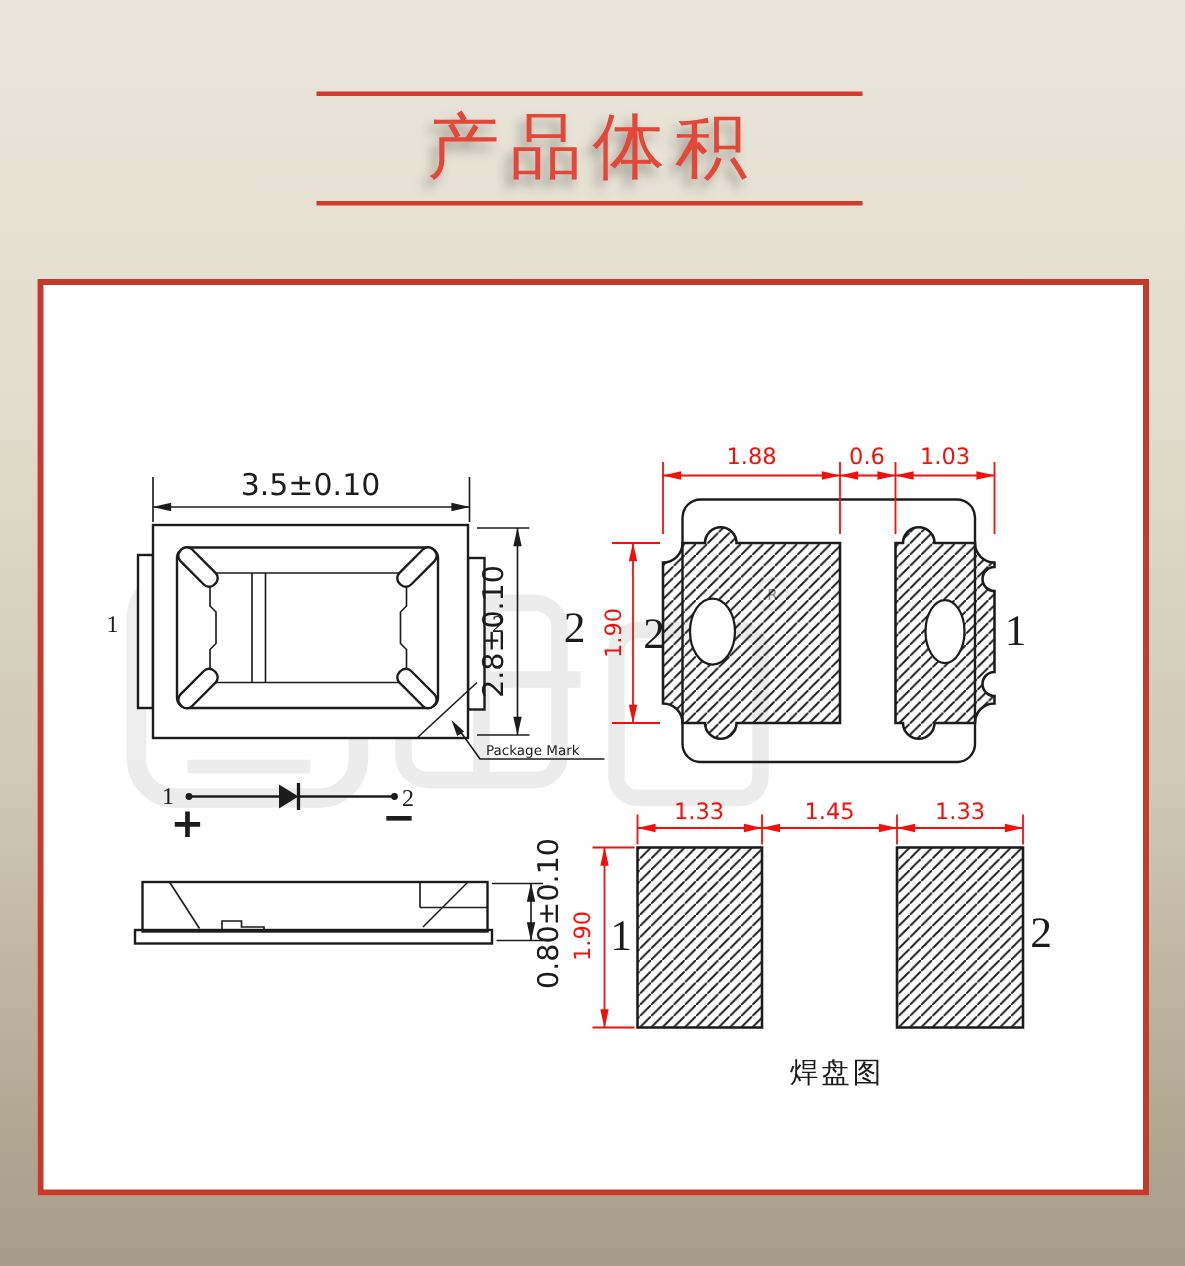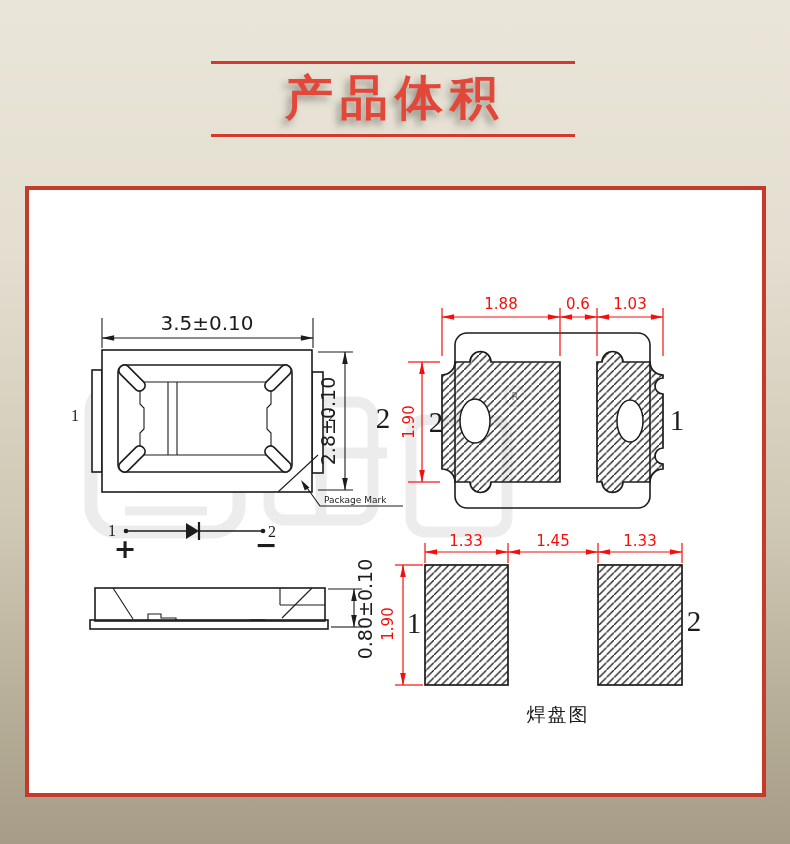--- a/index.html
+++ b/index.html
@@ -4,21 +4,21 @@
 <style>
   html,body{margin:0;padding:0;}
   body{
     width:790px;height:844px;position:relative;overflow:hidden;
     background:linear-gradient(180deg,#e9e5d8 0%,#e3ded0 30%,#cfc8b4 62%,#b2a993 88%,#a69c88 100%);
     font-family:"Liberation Sans",sans-serif;
   }
   .hr-line{position:absolute;left:211px;width:364px;height:3px;background:#d23b2c;}
   .page-title{
     position:absolute;top:66px;left:0;width:790px;text-align:center;
-    font-size:48px;font-weight:bold;color:#e2473a;letter-spacing:7px;
+    font-size:48px;font-weight:normal;color:#e2473a;letter-spacing:7px;
     text-shadow:-4px 5px 7px rgba(90,84,76,0.55);
     font-family:"Liberation Sans",sans-serif;
   }
   .panel{
     position:absolute;left:25px;top:186px;width:733px;height:603px;
     background:#ffffff;border:4px solid #c43b2c;
   }
   svg{display:block;}
   text{font-family:"DejaVu Sans",sans-serif;fill:#1c1c1c;}
   .cad{font-family:"DejaVu Sans",sans-serif;}

